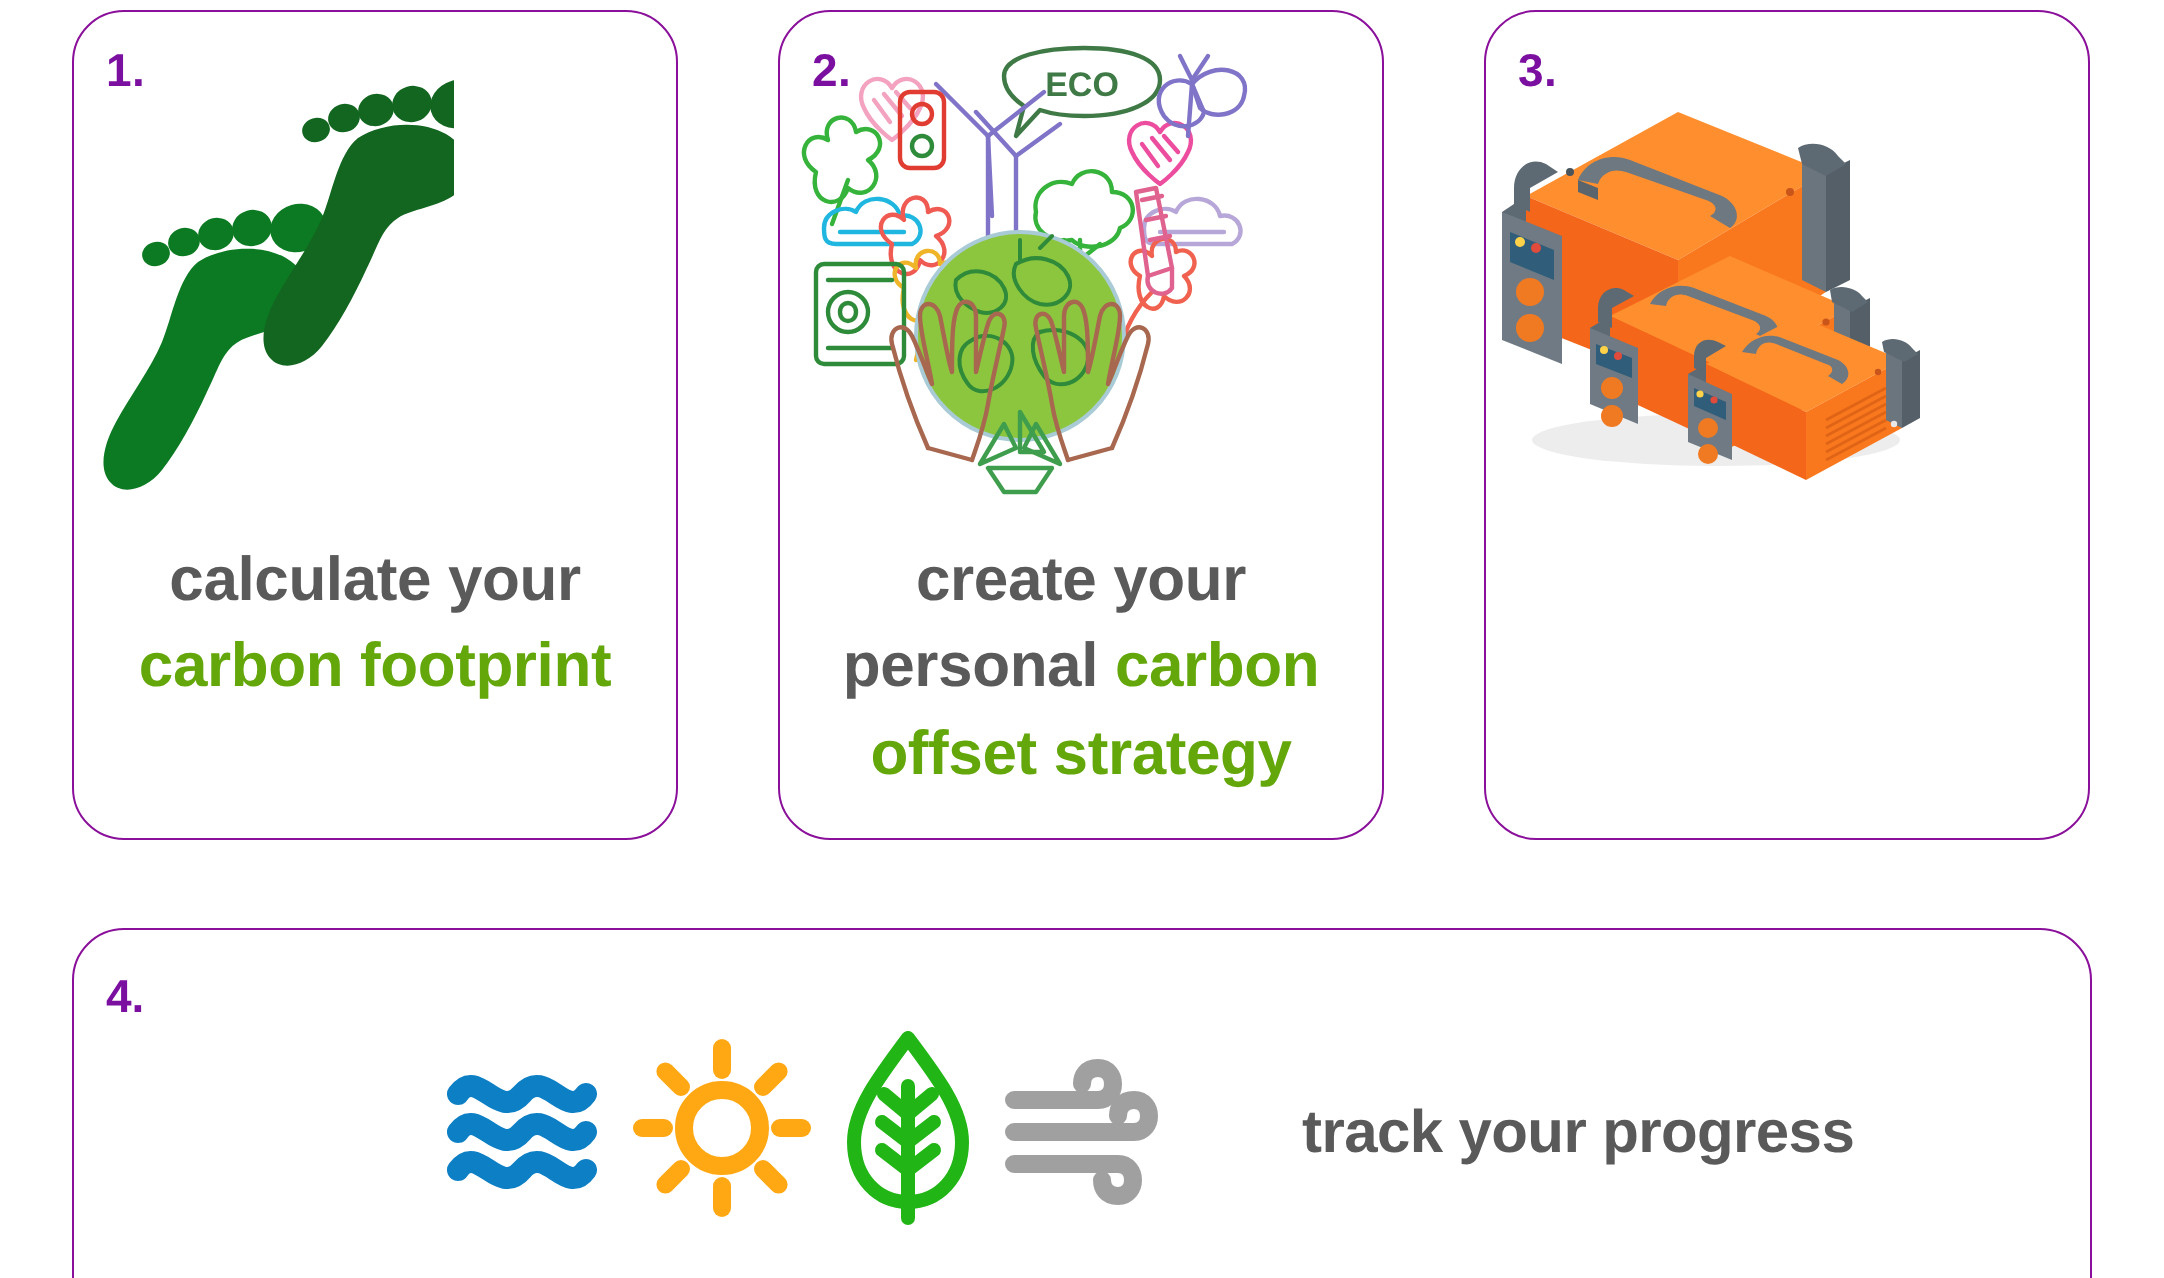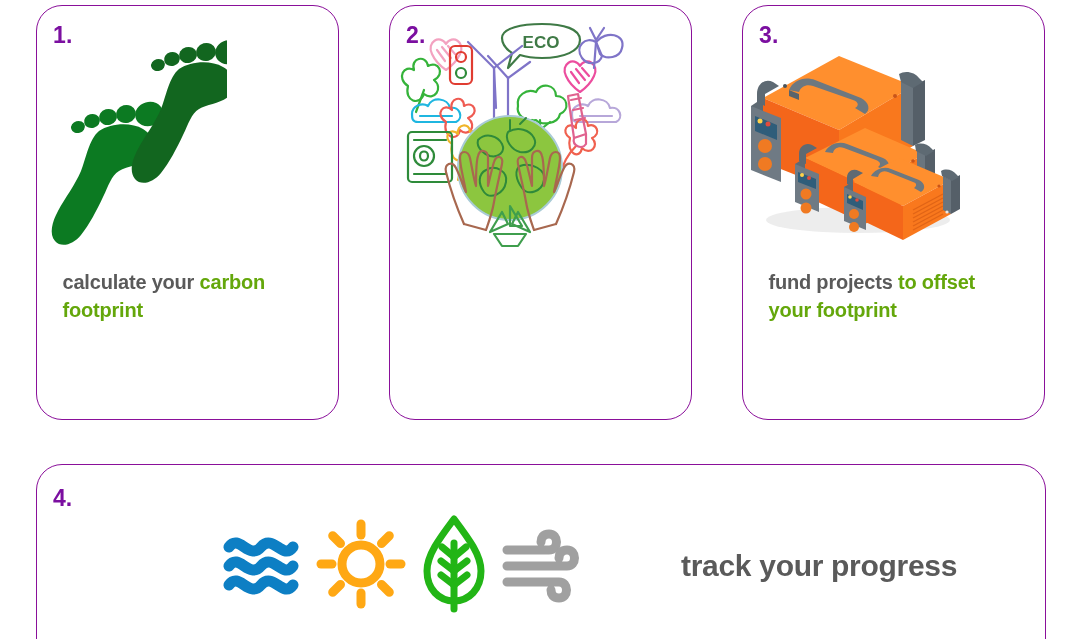--- a/index.html
+++ b/index.html
@@ -61,21 +61,22 @@
     height: 262px;
     display: flex;
     align-items: center;
     justify-content: flex-start;
     padding-top: 4px;
     box-sizing: border-box;
   }
 
   .card-caption {
     width: 250px;
-    font-size: 20px;
+    text-align: center;
+    font-size: 31px;
     font-weight: 700;
     line-height: 1.4;
     color: #5a5a5a;
     letter-spacing: -0.2px;
   }
   .card-caption .hl { color: #64a70b; }
 
   
   .wide-card {
     position: absolute;
@@ -104,21 +105,21 @@
     display: flex;
     align-items: center;
     gap: 0px;
   }
   .eco-icons {
     display: flex;
     align-items: center;
     gap: 10px;
   }
   .wide-caption {
-    margin-left: 96px;
+    margin-left: 66px;
     font-size: 30px;
     font-weight: 700;
     color: #5a5a5a;
     letter-spacing: -0.3px;
     white-space: nowrap;
   }
 </style>
 </head>
 <body>
 
@@ -312,20 +313,23 @@
             <g stroke="#3f9e4d">
               <path d="M120 186 L132 206 L120 206 Z"></path>
               <path d="M100 212 L112 192 L118 204 Z"></path>
               <path d="M140 212 L128 192 L122 204 Z"></path>
               <path d="M104 214 L136 214 L128 226 L112 226 Z" fill="none"></path>
             </g>
           </g>
         </svg>
       </div>
 
+      <div class="card-caption">
+        <span>create your personal </span><span class="hl">carbon offset strategy</span>
+      </div>
     </div>
 
     <div class="card">
       <div class="card-number">3.</div>
 
       <div class="card-art">
         <svg width="230" height="230" viewBox="0 0 230 230" aria-hidden="true">
 
           <ellipse cx="115" cy="196" rx="92" ry="13" fill="#d8d8d8" opacity="0.45"></ellipse>
 
@@ -403,23 +407,20 @@
             <path d="M128 152 C132 145, 141 142, 148 145 L176 156 C182 159, 183 165, 178 168
                      L171 164 C174 162, 174 159, 170 158 L145 148 C140 146, 136 148, 135 153 Z" fill="#6d7880"></path>
             <path d="M104 154 C104 147, 110 144, 116 147 L120 149 L110 155 L110 163 L104 160 Z" fill="#5e6a73"></path>
             <path d="M198 147 C203 144, 210 146, 213 150 L216 153 L209 157 L199 152 Z" fill="#5e6a73"></path>
             <circle cx="196" cy="162" r="1.6" fill="#c9551a"></circle>
             <circle cx="204" cy="188" r="1.6" fill="#e8e8e8"></circle>
           </g>
         </svg>
       </div>
 
-      <div class="card-caption">
-        <span>fund projects </span><span class="hl">to offset your footprint</span>
-      </div>
     </div>
 
   </div>
 
   <div class="wide-card">
     <div class="wide-number">4.</div>
 
     <div class="wide-body">
       <div class="eco-icons">
 

